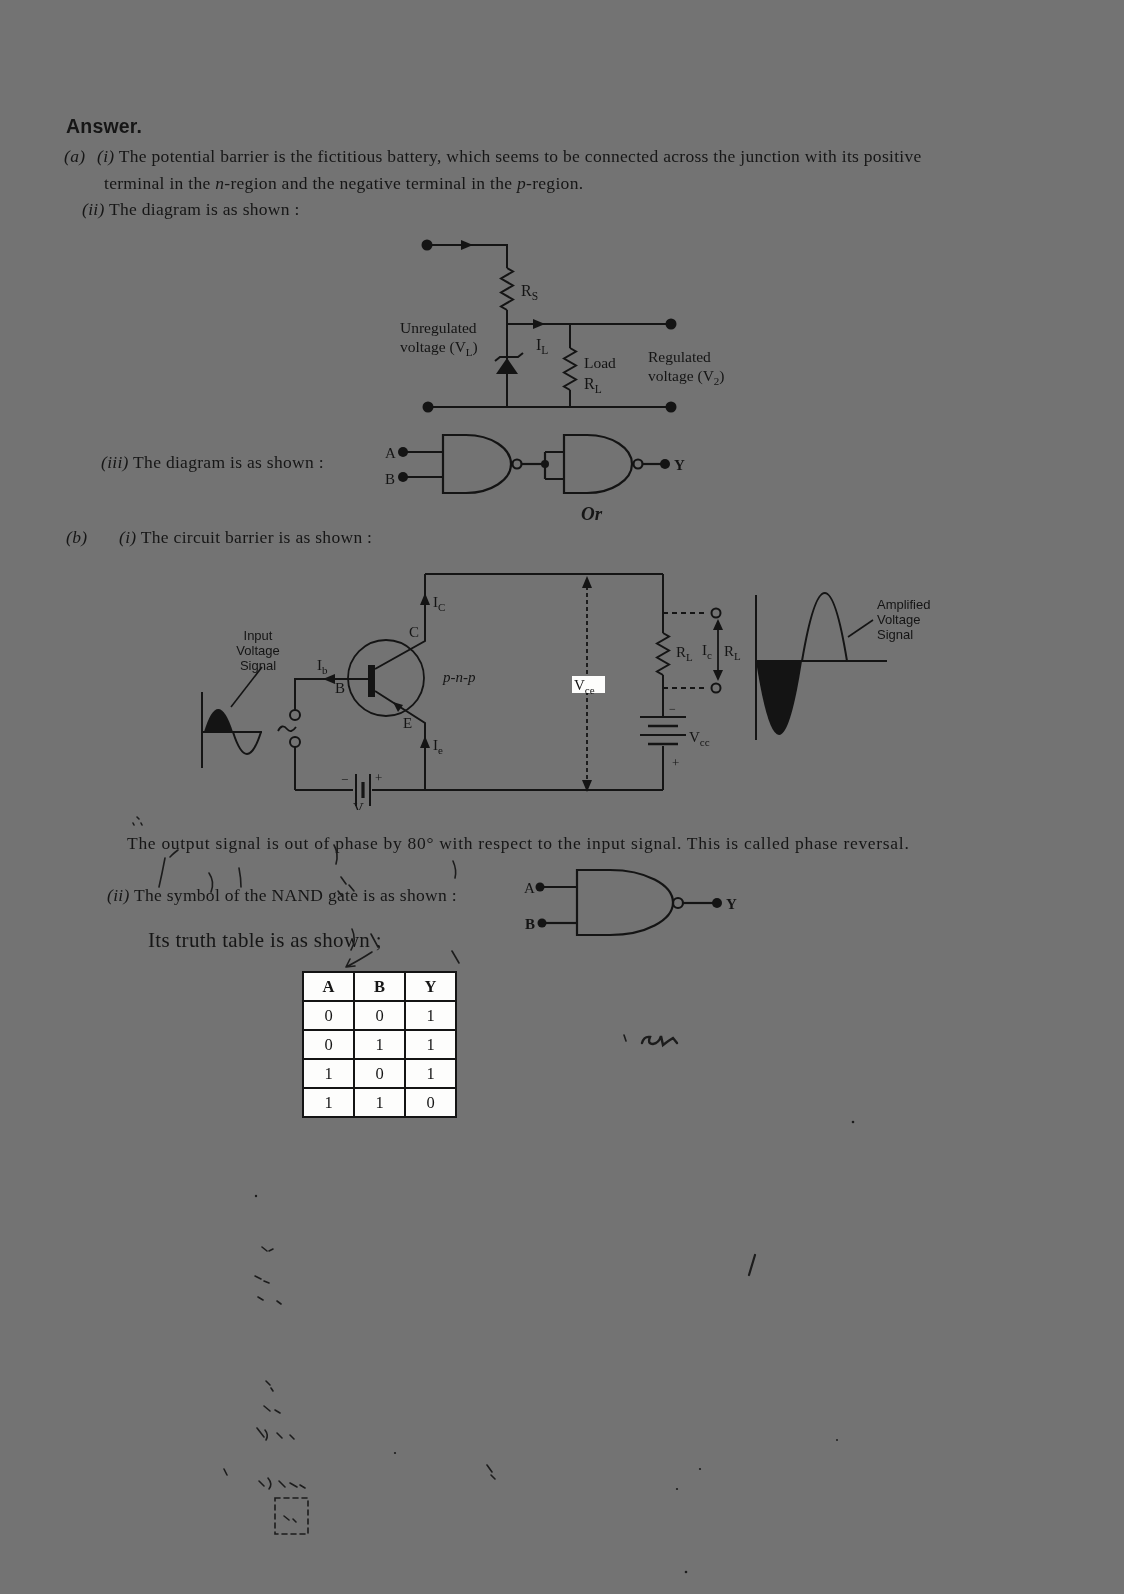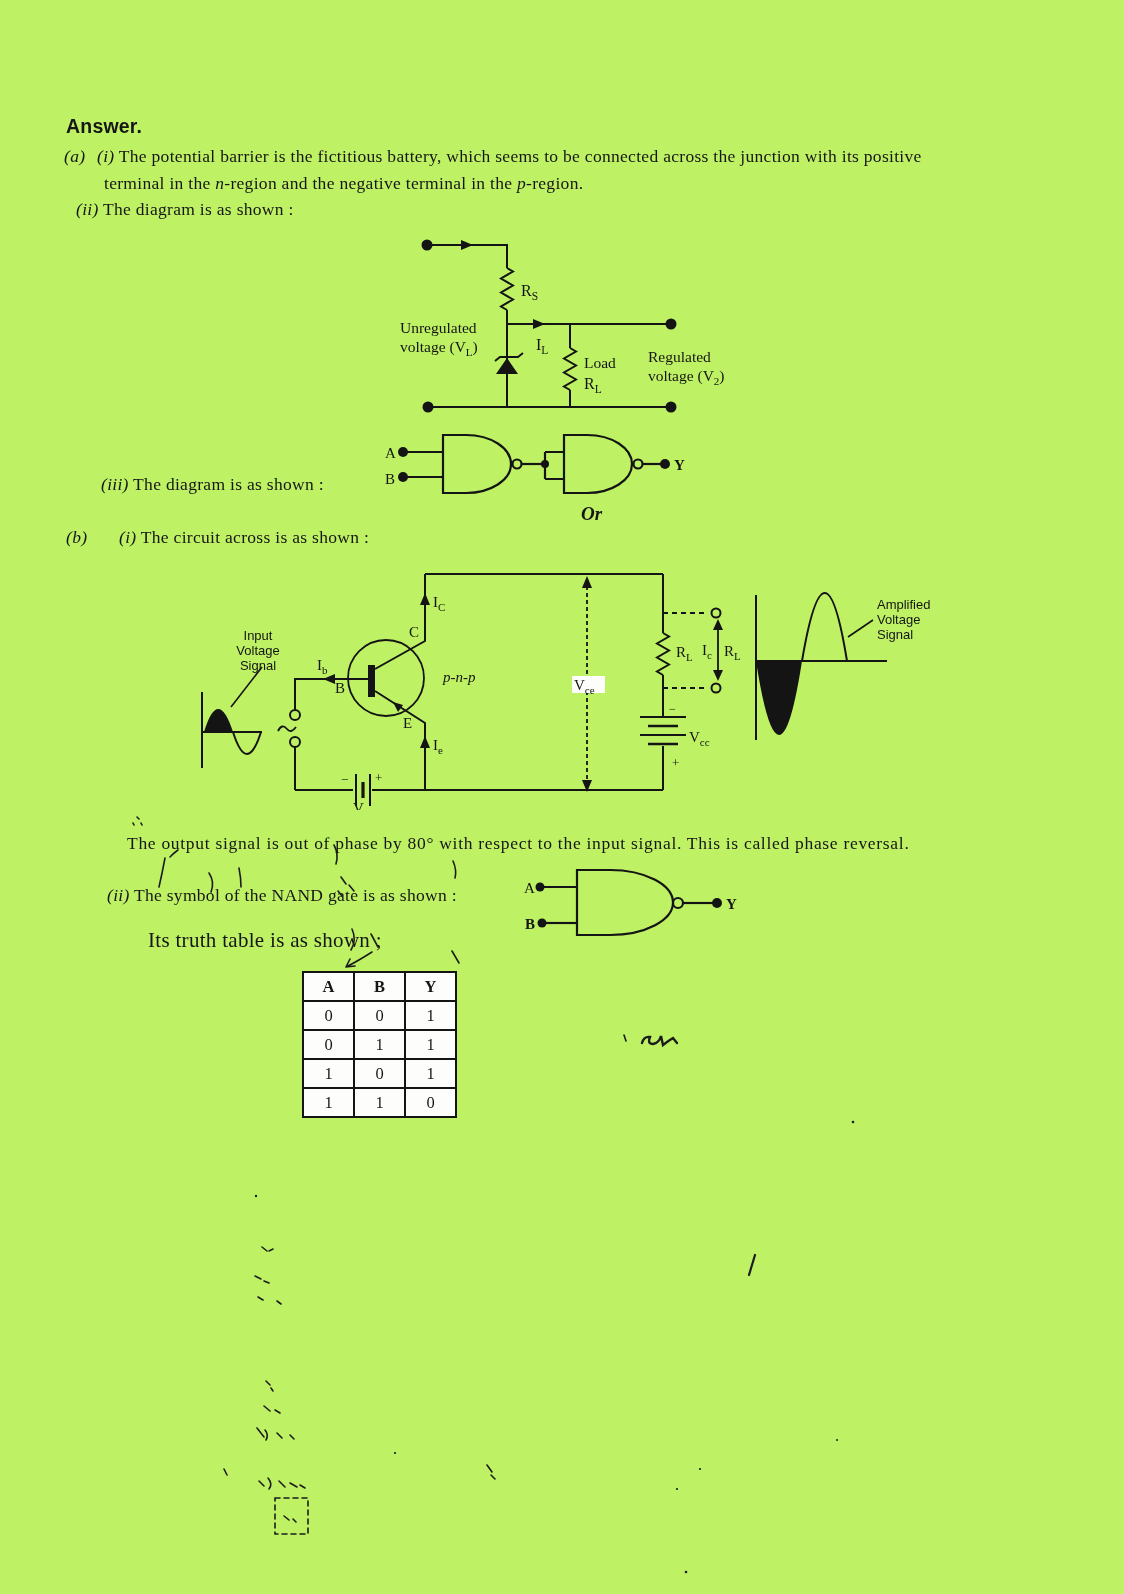--- a/index.html
+++ b/index.html
@@ -1,16 +1,16 @@
 <!DOCTYPE html>
 <html><head>
 <meta charset="utf-8">
 <style>
   html,body{margin:0;padding:0;background:#d8d8d8;}
-  .page{position:relative;width:1124px;height:1594px;background:#bef264;overflow:hidden;
+  .page{position:relative;width:1124px;height:1594px;background:#737373;overflow:hidden;
         font-family:"Liberation Serif",serif;color:#161616;}
   .t{position:absolute;white-space:nowrap;font-size:17.5px;letter-spacing:0.3px;}
   .wide{letter-spacing:0.7px;}
   .it{font-style:italic;}
   .heading{font-family:"Liberation Sans",sans-serif;font-weight:700;font-size:19.5px;letter-spacing:0.2px;}
   .or{font-weight:bold;font-style:italic;font-size:19px;letter-spacing:0;margin-left:26px;}
   .diag{position:absolute;}
   svg text{font-family:"Liberation Serif",serif;fill:#141414;}
   svg .sanslab{font-family:"Liberation Sans",sans-serif;font-size:13px;}
   svg .itx{font-style:italic;}
@@ -22,25 +22,25 @@
 </head>
 <body>
 
 <div class="page">
 
   <div class="t heading" style="left:66px;top:115px;">Answer.</div>
 
   <div class="t" style="left:64px;top:146px;"><span class="it">(a)</span></div>
   <div class="t" style="left:97px;top:146px;"><span class="it">(i)</span> <span>The potential barrier is the fictitious battery, which seems to be connected across the junction with its positive</span></div>
   <div class="t" style="left:104px;top:173px;"><span>terminal in the </span><span class="it">n</span><span>-region and the negative terminal in the </span><span class="it">p</span><span>-region.</span></div>
-  <div class="t" style="left:76px;top:199px;"><span class="it">(ii)</span> <span>The diagram is as shown :</span></div>
-  <div class="t" style="left:101px;top:474px;"><span class="it">(iii)</span> <span>The diagram is as shown :</span></div>
+  <div class="t" style="left:82px;top:199px;"><span class="it">(ii)</span> <span>The diagram is as shown :</span></div>
+  <div class="t" style="left:101px;top:452px;"><span class="it">(iii)</span> <span>The diagram is as shown :</span></div>
   <div class="t or" style="left:555px;top:503px;">Or</div>
   <div class="t" style="left:66px;top:527px;"><span class="it">(b)</span></div>
-  <div class="t" style="left:119px;top:527px;"><span class="it">(i)</span> <span>The circuit across is as shown :</span></div>
+  <div class="t" style="left:119px;top:527px;"><span class="it">(i)</span> <span>The circuit barrier is as shown :</span></div>
   <div class="t wide" style="left:127px;top:833px;font-family:Liberation Serif, serif;">The output signal is out of phase by 80° with respect to the input signal. This is called phase reversal.</div>
   <div class="t" style="left:107px;top:885px;"><span class="it">(ii)</span> <span>The symbol of the NAND gate is as shown :</span></div>
   <div class="t" style="left:148px;top:928px;font-size:21px;">Its truth table is as shown ;</div>
 
   <svg class="diag" style="left:395px;top:228px;" width="345" height="192" viewBox="0 0 345 192">
     <g stroke="#141414" stroke-width="2" fill="none">
       <path d="M32,17 H112 V40"></path>
       <path d="M112,40 l6,3.5 l-12,7 l12,7 l-12,7 l12,7 l-12,7 l6,3.5"></path>
       <path d="M112,82 V179"></path>
       <path d="M112,96 H276"></path>

